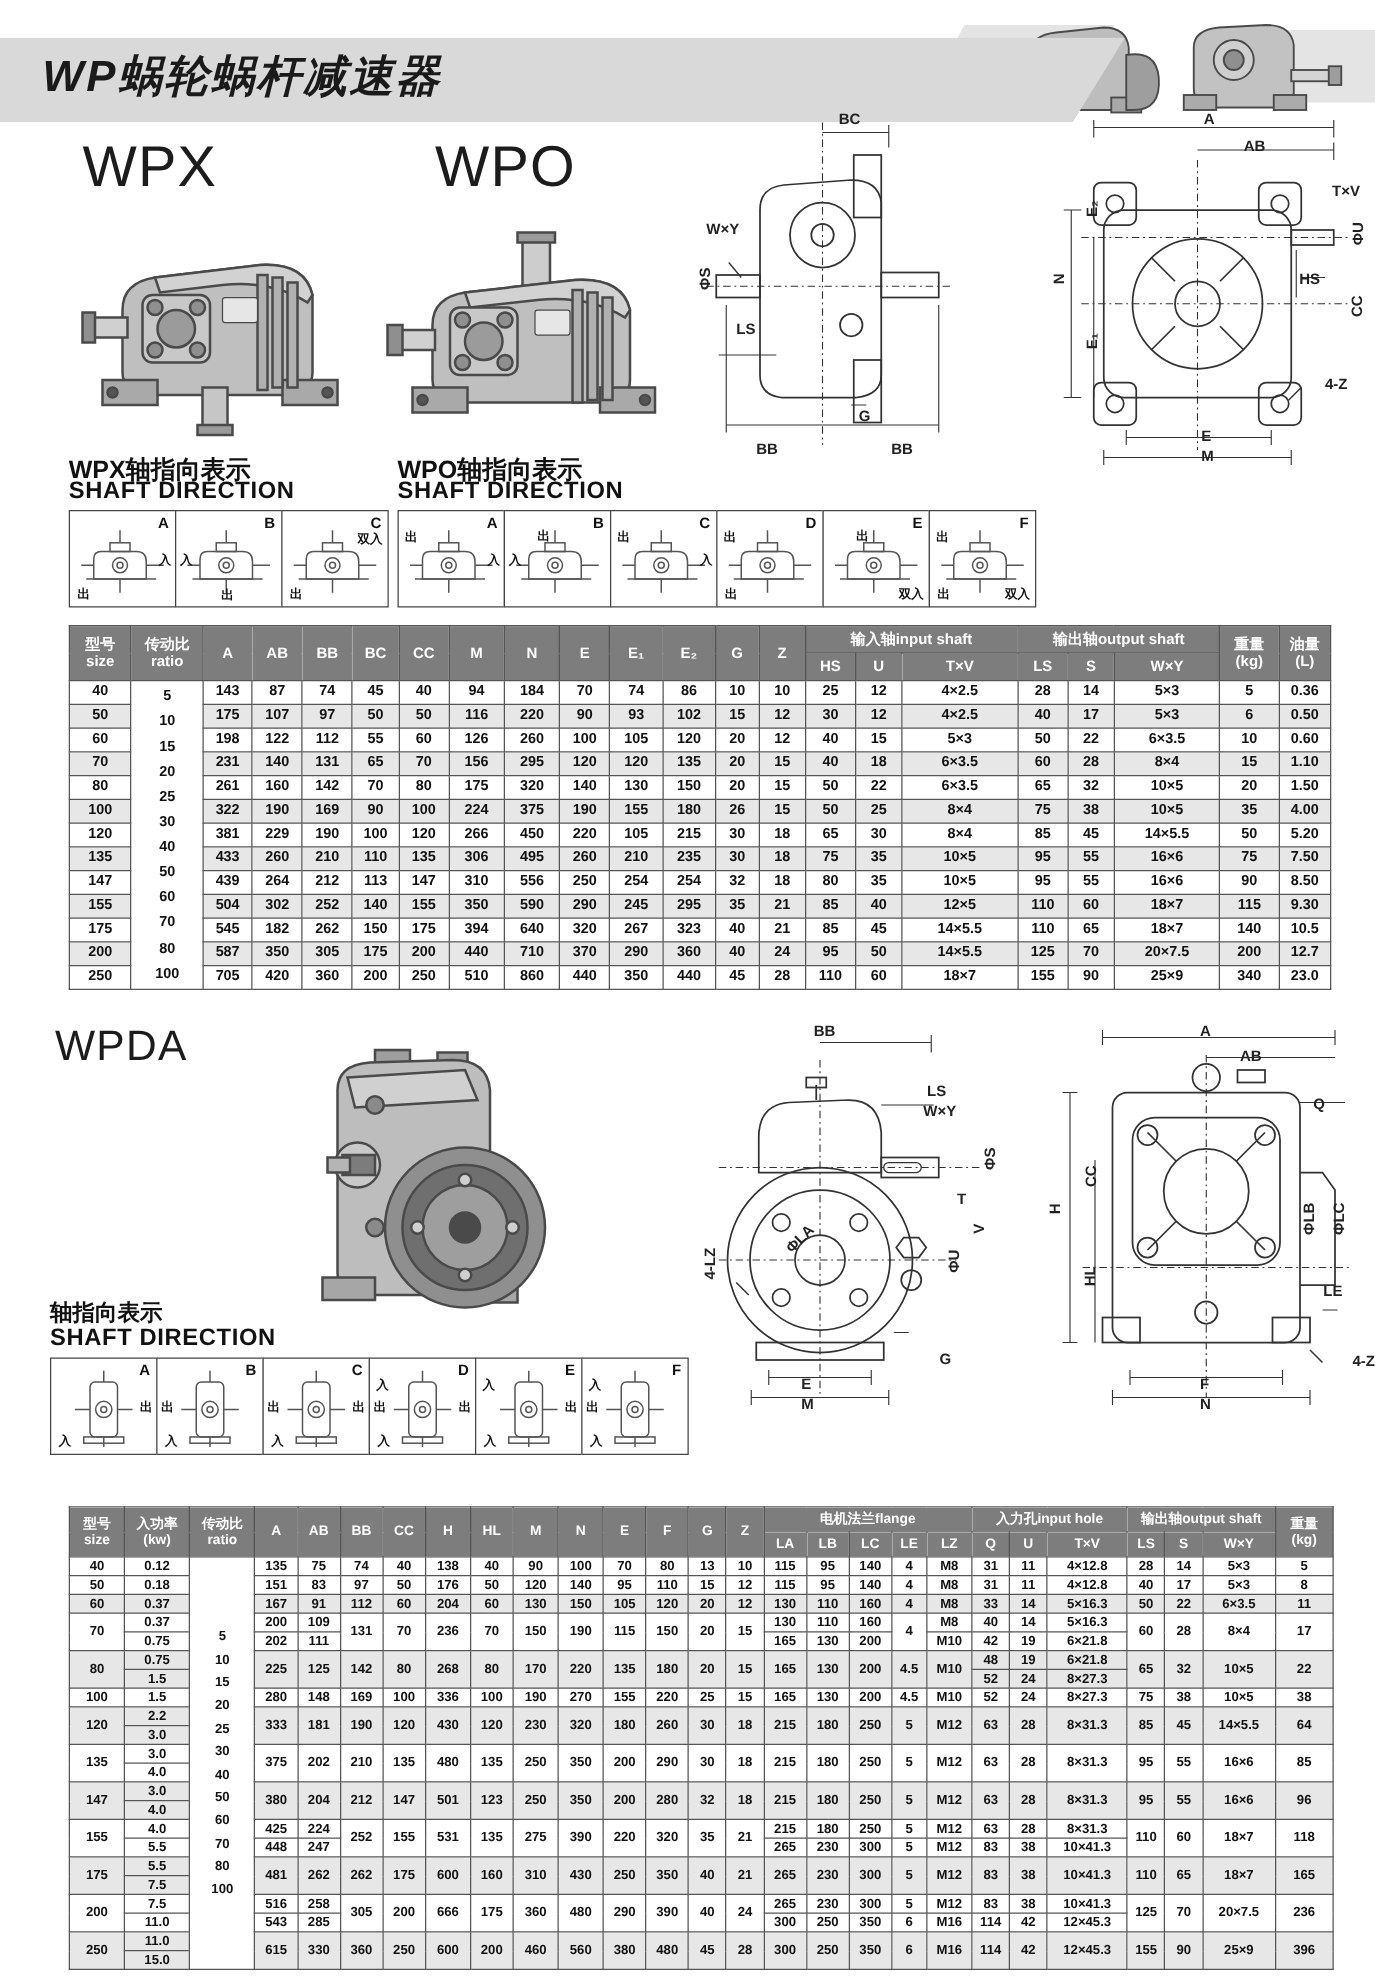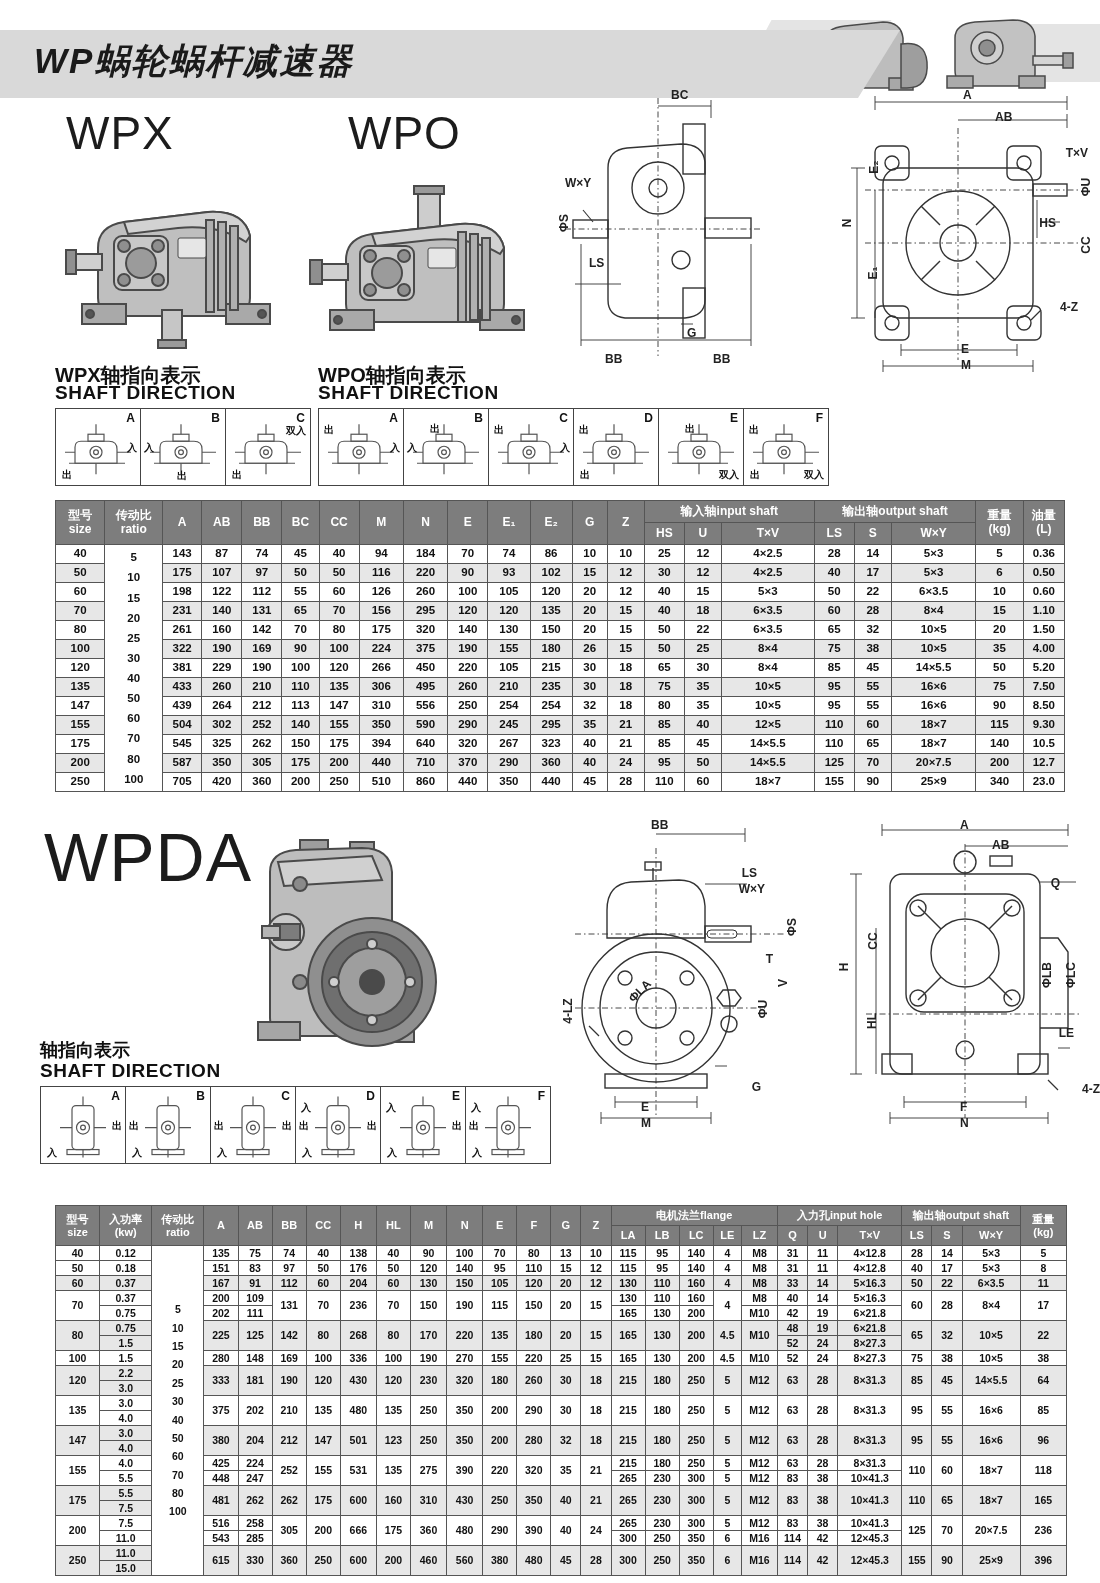--- a/index.html
+++ b/index.html
@@ -11,21 +11,21 @@
   .banner .title{position:absolute;left:34px;top:8px;font-size:35px;font-weight:bold;
           font-style:italic;letter-spacing:2px;color:#1a1a1a;}
   .deco1,.deco2{position:absolute;background:#e4e4e4;}
   .deco1{left:755px;top:20px;width:120px;height:62px;transform:skewX(-28deg);}
   .deco2{left:1000px;top:24px;width:120px;height:58px;transform:skewX(-28deg);}
   .minis{position:absolute;left:805px;top:4px;width:280px;height:96px;}
   
   .h-model{position:absolute;font-size:46px;font-weight:normal;color:#1c1c1c;letter-spacing:1px;}
   #h-wpx{left:66px;top:106px;}
   #h-wpo{left:348px;top:106px;}
-  #h-wpda{left:44px;top:818px;font-size:68px;text-align:right;}
+  #h-wpda{left:44px;top:818px;font-size:34px;text-align:right;}
   .photo{position:absolute;}
   
   .drawing{position:absolute;}
   .drawing svg{position:absolute;left:0;top:0;}
   .dim{position:absolute;font-size:12px;font-weight:bold;color:#222;white-space:nowrap;}
   .rot{transform:rotate(-90deg);transform-origin:center;}
   .rot45{transform:rotate(-45deg);transform-origin:center;}
   
   #d-wpside{left:563px;top:88px;width:205px;height:278px;}
   #d-wpside .dl0{left:108px;top:0;}   #d-wpside .dl1{left:2px;top:88px;}
@@ -747,21 +747,21 @@
           <td class="g">12×5</td>
           <td class="g">110</td>
           <td class="g">60</td>
           <td class="g">18×7</td>
           <td class="g">115</td>
           <td class="g">9.30</td>
         </tr>
         <tr>
           <td>175</td>
           <td>545</td>
-          <td>325</td>
+          <td>182</td>
           <td>262</td>
           <td>150</td>
           <td>175</td>
           <td>394</td>
           <td>640</td>
           <td>320</td>
           <td>267</td>
           <td>323</td>
           <td>40</td>
           <td>21</td>

